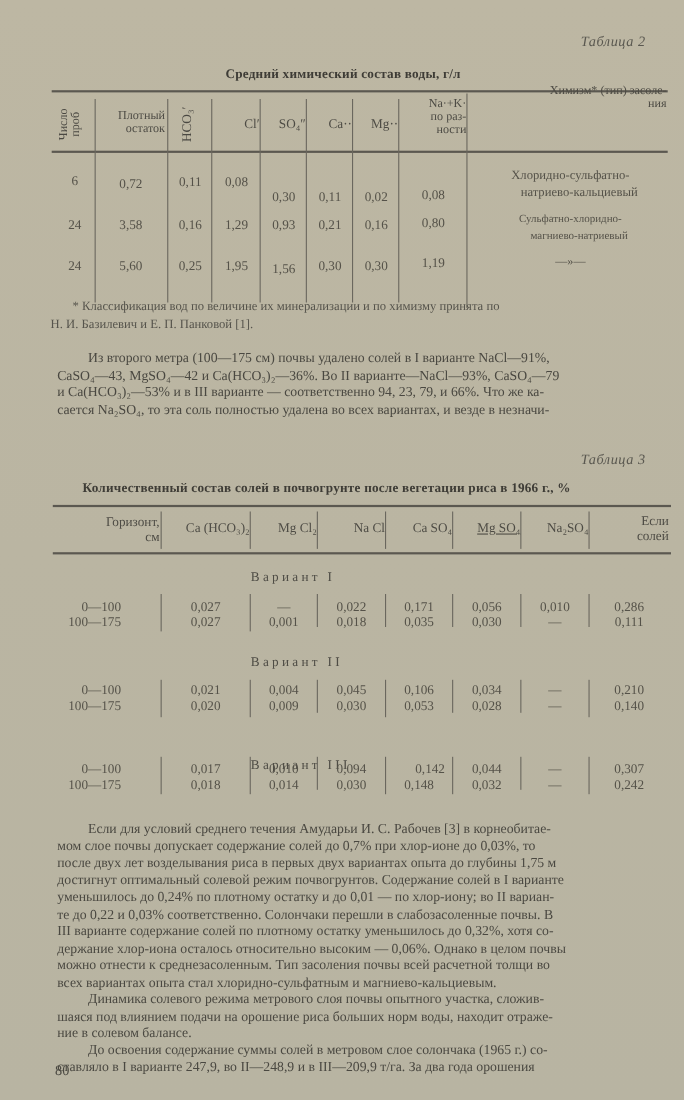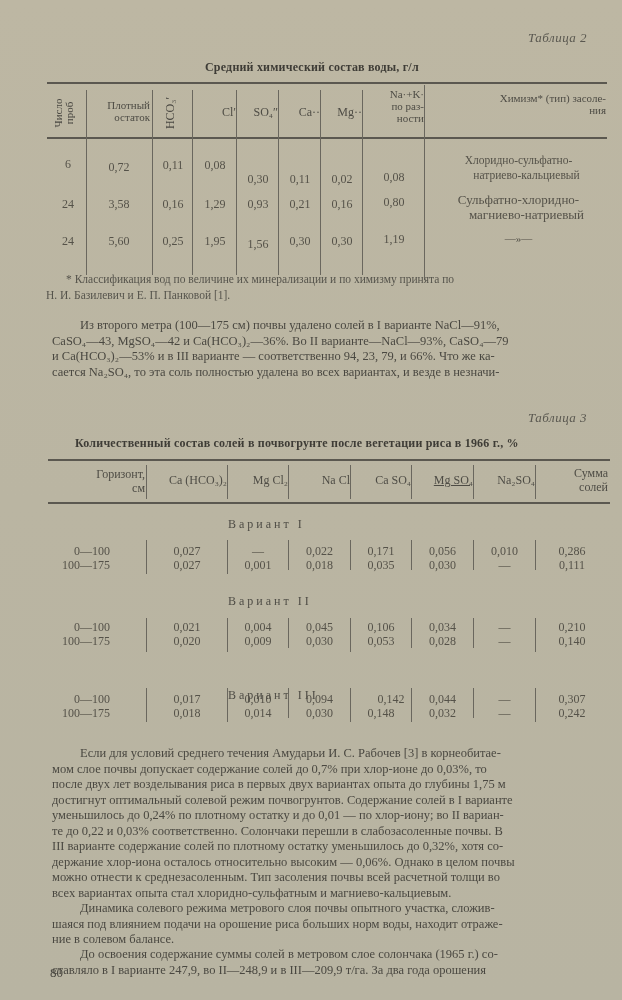--- a/index.html
+++ b/index.html
@@ -55,21 +55,21 @@
   <div class="rot" style="left:152px; top:106px; width:40px; height:14px; font-size:12px;">HCO₃′</div>
   <div class="hcell" style="left:194px; top:106px; width:42px; font-size:12px;">Cl′</div>
   <div class="hcell" style="left:238px; top:106px; width:40px; font-size:12px;">SO₄″</div>
   <div class="hcell" style="left:280px; top:106px; width:40px; font-size:12px;">Ca··</div>
   <div class="hcell" style="left:322px; top:106px; width:40px; font-size:12px;">Mg··</div>
   <div class="hcell" style="left:364px; top:88px; width:60px;">
     <div>Na·+K·</div>
     <div>по раз-</div>
     <div>ности</div>
   </div>
-  <div class="hcell" style="left:426px; top:92px; width:180px;">
+  <div class="hcell" style="left:426px; top:76px; width:180px;">
     <div>Химизм* (тип) засоле-</div>
     <div>ния</div>
   </div>
 
   <div class="cell" style="left:50px; top:157px; width:36px;">6</div>
   <div class="cell" style="left:88px; top:160px; width:62px;">0,72</div>
   <div class="cell" style="left:154px; top:158px; width:38px;">0,11</div>
   <div class="cell" style="left:194px; top:158px; width:42px;">0,08</div>
   <div class="cell" style="left:238px; top:172px; width:40px;">0,30</div>
   <div class="cell" style="left:280px; top:172px; width:40px;">0,11</div>
@@ -81,21 +81,21 @@
   </div>
 
   <div class="cell" style="left:50px; top:197px; width:36px;">24</div>
   <div class="cell" style="left:88px; top:197px; width:62px;">3,58</div>
   <div class="cell" style="left:154px; top:197px; width:38px;">0,16</div>
   <div class="cell" style="left:194px; top:197px; width:42px;">1,29</div>
   <div class="cell" style="left:238px; top:197px; width:40px;">0,93</div>
   <div class="cell" style="left:280px; top:197px; width:40px;">0,21</div>
   <div class="cell" style="left:322px; top:197px; width:40px;">0,16</div>
   <div class="cell" style="left:364px; top:195px; width:60px;">0,80</div>
-  <div class="cell" style="left:426px; top:192px; width:185px; line-height:15px; font-size:13px;">
+  <div class="cell" style="left:426px; top:192px; width:185px; line-height:15px; font-size:10px;">
     <div>Сульфатно-хлоридно-</div>
     <div style="padding-left:16px;">магниево-натриевый</div>
   </div>
 
   <div class="cell" style="left:50px; top:234px; width:36px;">24</div>
   <div class="cell" style="left:88px; top:234px; width:62px;">5,60</div>
   <div class="cell" style="left:154px; top:234px; width:38px;">0,25</div>
   <div class="cell" style="left:194px; top:234px; width:42px;">1,95</div>
   <div class="cell" style="left:238px; top:237px; width:40px;">1,56</div>
   <div class="cell" style="left:280px; top:234px; width:40px;">0,30</div>
@@ -133,21 +133,21 @@
     <div>Горизонт,</div>
     <div>см</div>
   </div>
   <div class="hcell" style="left:147px; top:474px; width:80px; font-size:12px;">Ca (HCO₃)₂</div>
   <div class="hcell" style="left:228px; top:474px; width:60px; font-size:12px;">Mg Cl₂</div>
   <div class="hcell" style="left:289px; top:474px; width:61px; font-size:12px;">Na Cl</div>
   <div class="hcell" style="left:351px; top:474px; width:60px; font-size:12px;">Ca SO₄</div>
   <div class="hcell" style="left:412px; top:474px; width:61px; font-size:12px;text-decoration:underline;">Mg SO₄</div>
   <div class="hcell" style="left:474px; top:474px; width:61px; font-size:12px;">Na₂SO₄</div>
   <div class="hcell" style="left:536px; top:466px; width:72px; font-size:12px; line-height:14px;">
-    <div>Сумма</div>
+    <div>Если</div>
     <div>солей</div>
   </div>
 
   <div class="var" style="left:228px; top:517px;">Вариант I</div>
   <div class="vline" style="left:146px; top:540px; height:34px;"></div>
   <div class="vline" style="left:227px; top:540px; height:34px;"></div>
   <div class="vline" style="left:288px; top:540px; height:30px;"></div>
   <div class="vline" style="left:350px; top:540px; height:30px;"></div>
   <div class="vline" style="left:411px; top:540px; height:30px;"></div>
   <div class="vline" style="left:473px; top:540px; height:30px;"></div>

